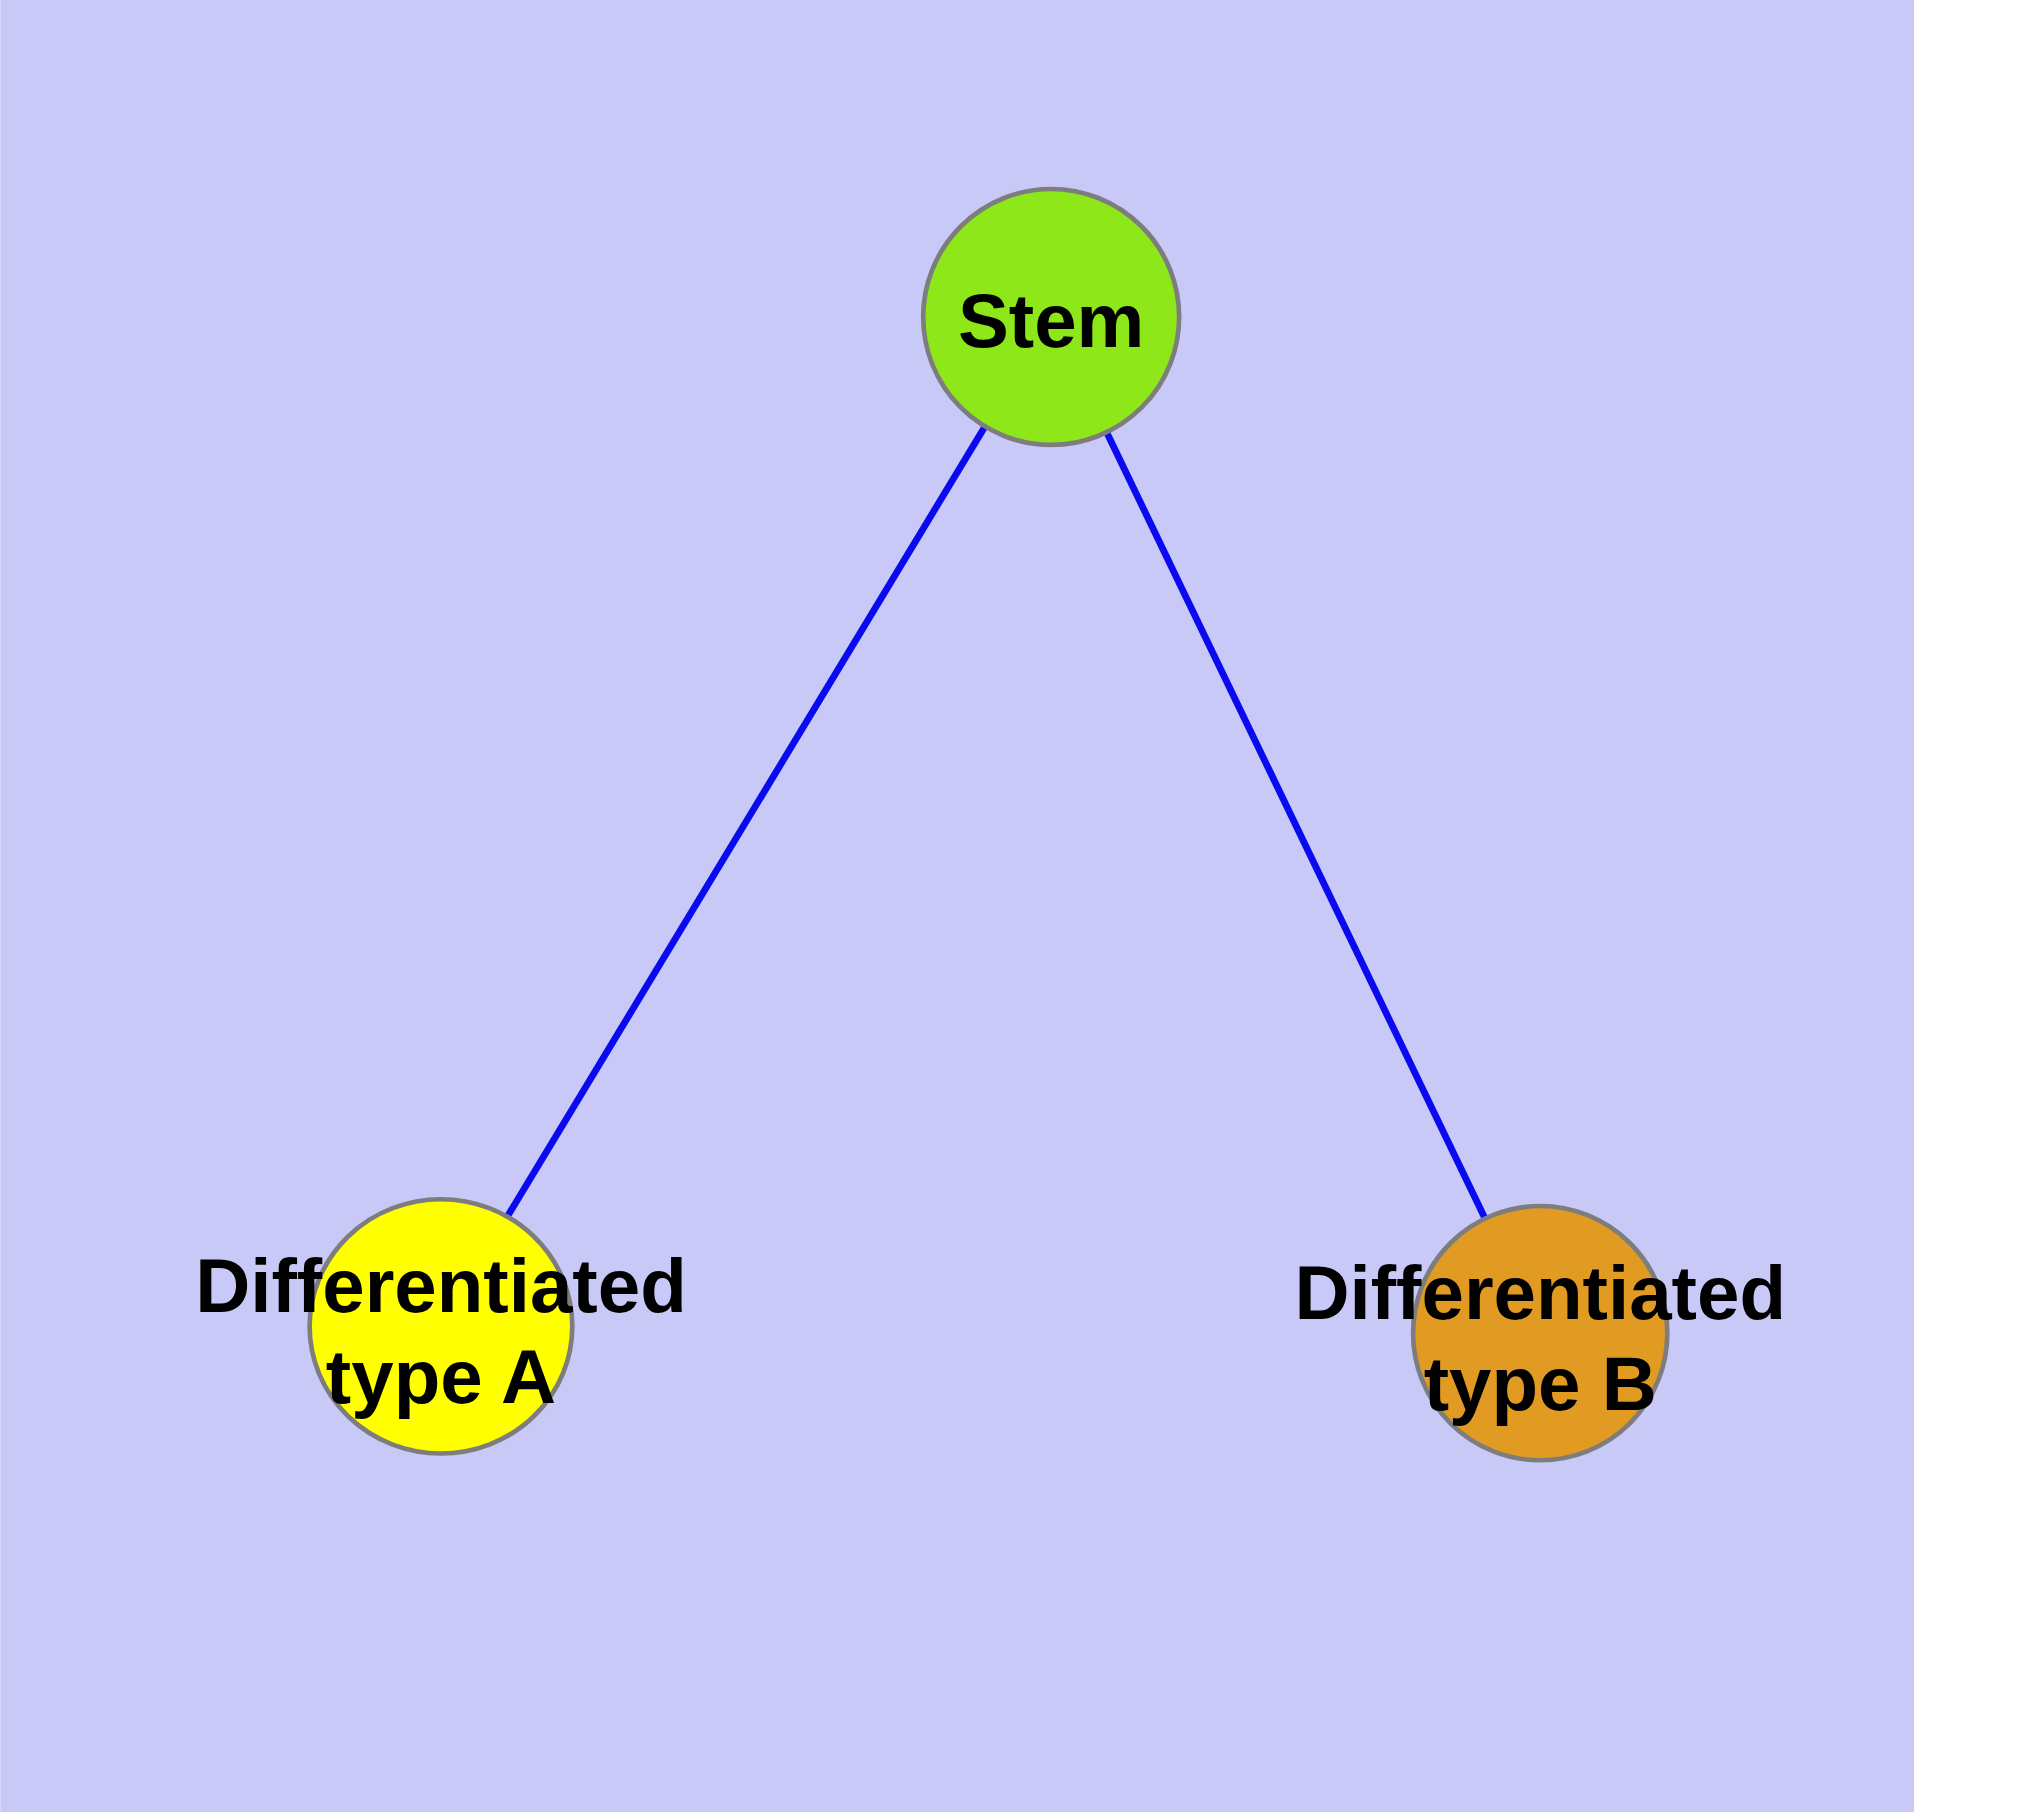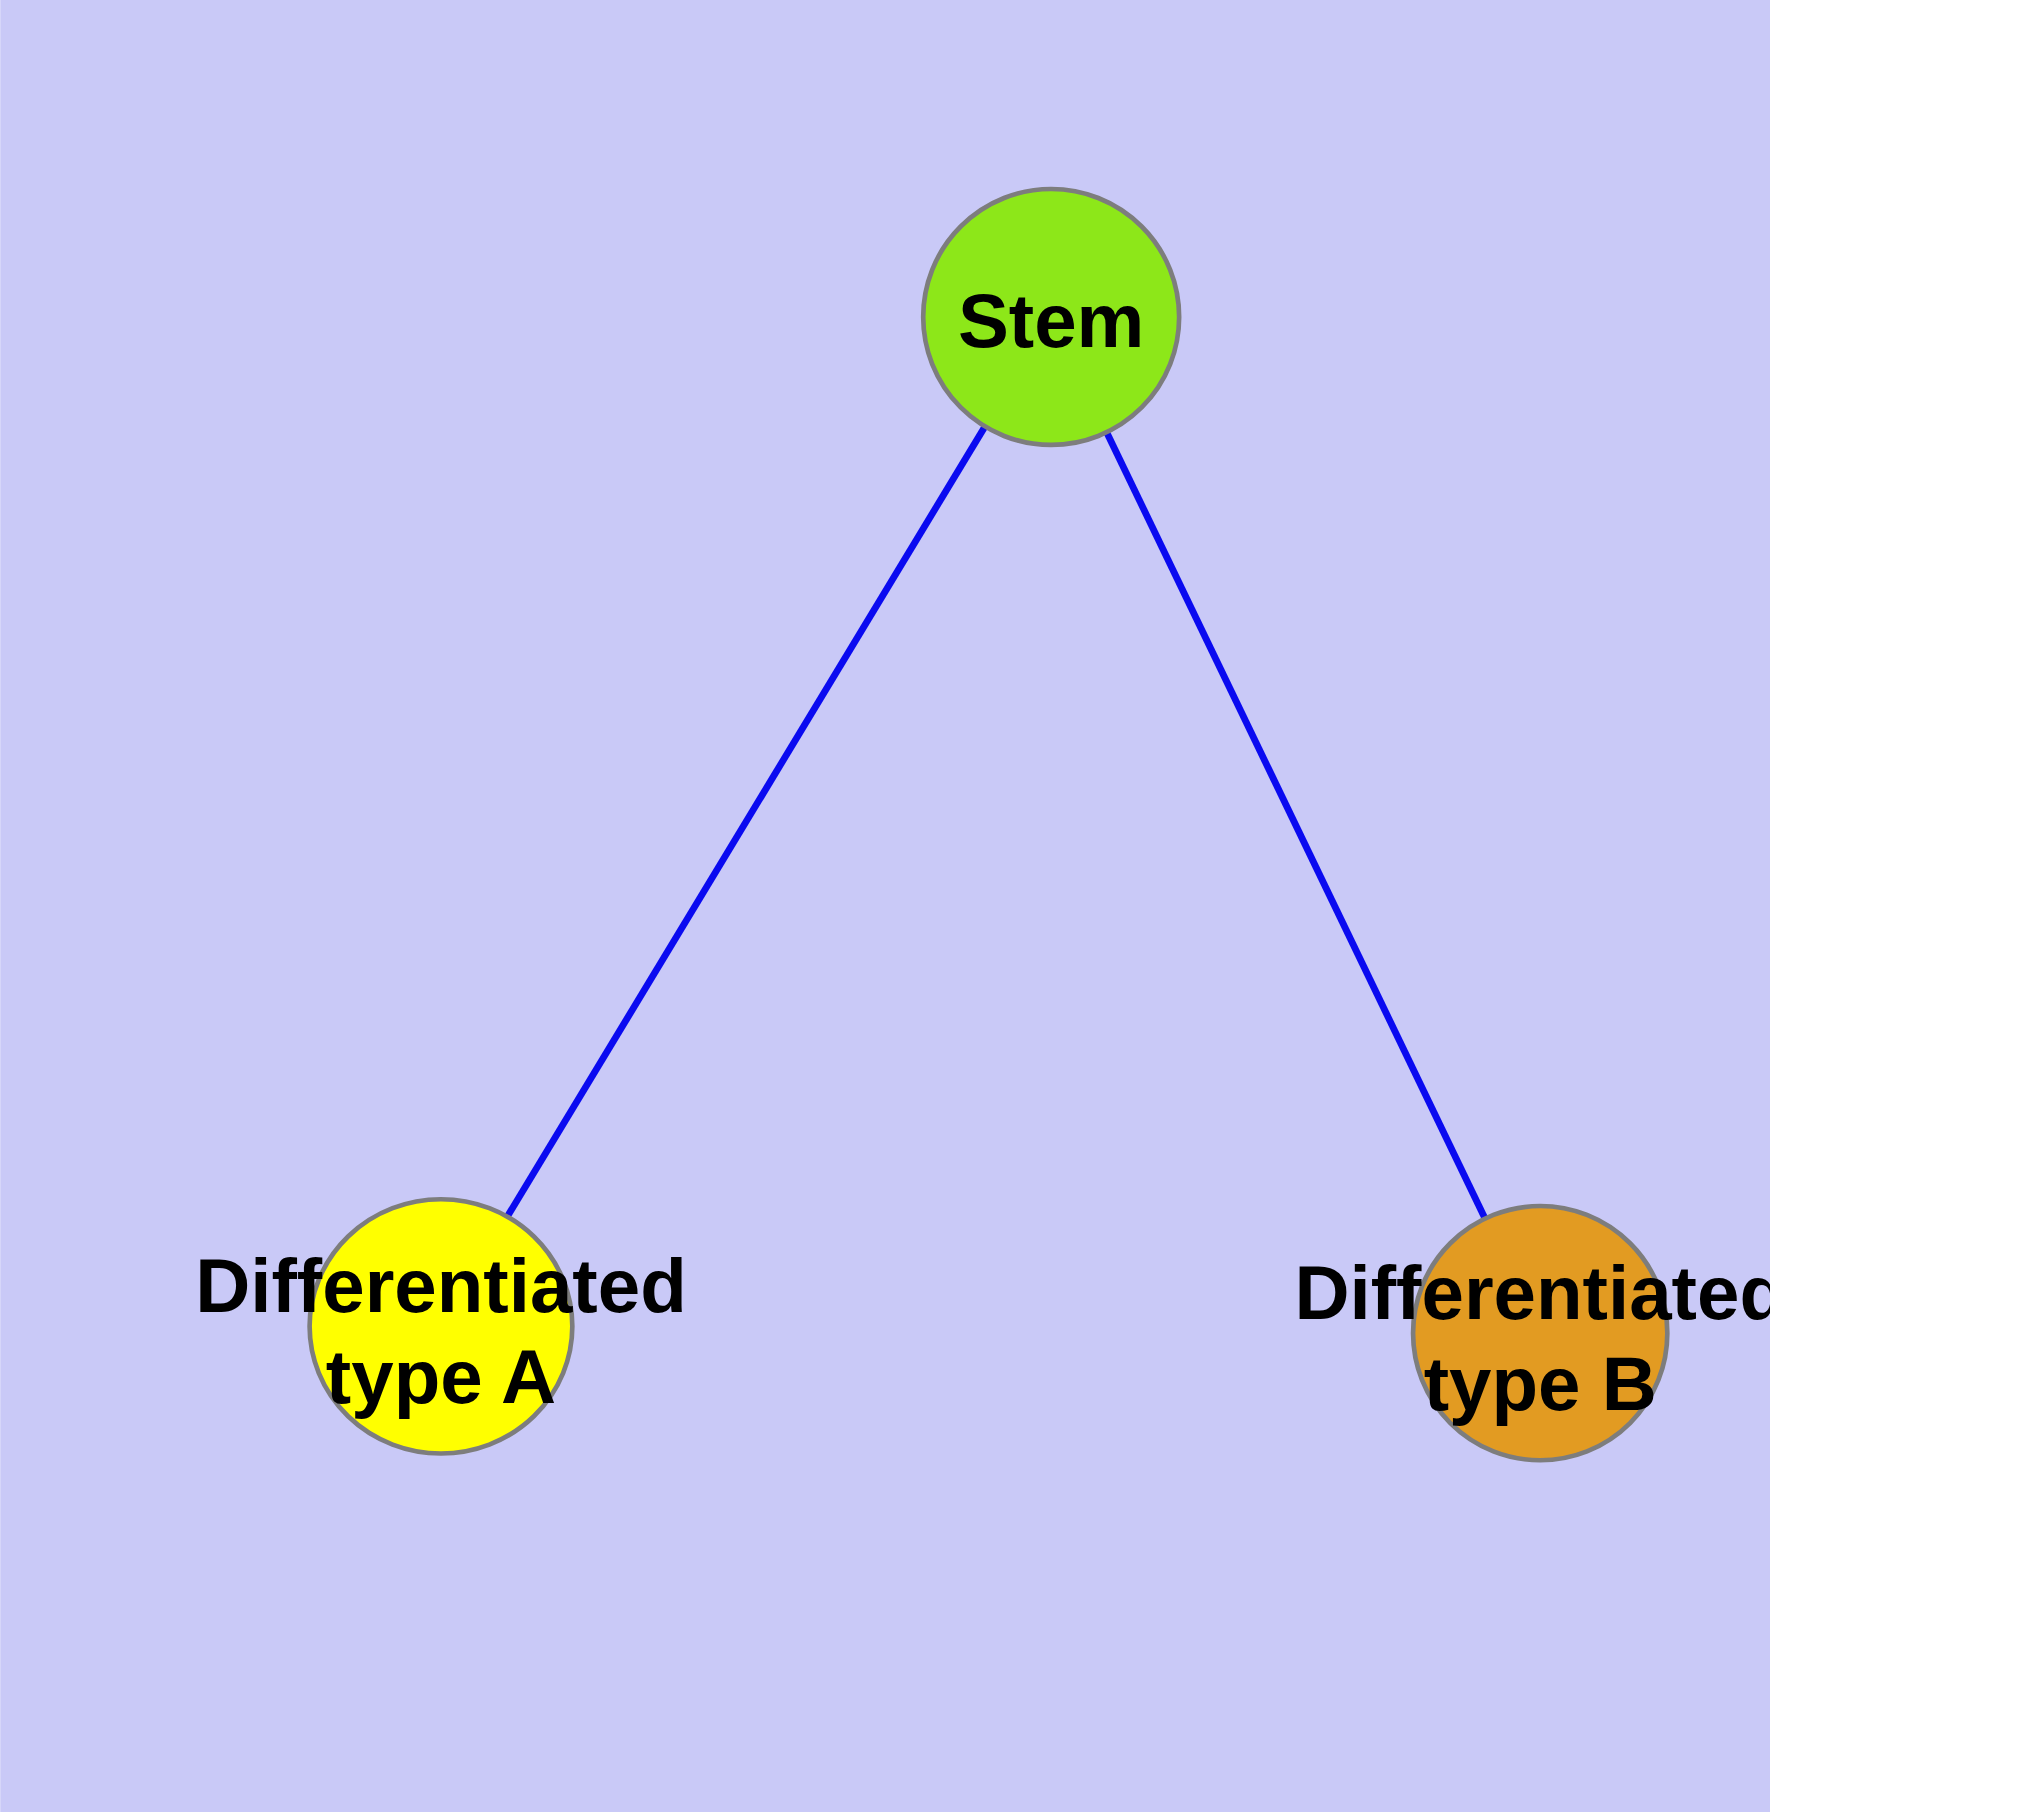--- a/index.html
+++ b/index.html
@@ -1,21 +1,21 @@
 <!DOCTYPE html>
 <html style="font-size:13.6px"><head>
 <meta charset="utf-8">
 <style>
   html, body {
     margin: 0;
     padding: 0;
     background: #ffffff;
   }
   .canvas-wrap {
-    width: 1770px;
+    width: 1914px;
     height: 1812px;
     overflow: hidden;
   }
   svg {
     display: block;
   }
   .node-label {
     font-family: "Liberation Sans", "DejaVu Sans", sans-serif;
     font-weight: bold;
     font-size: 90px;

